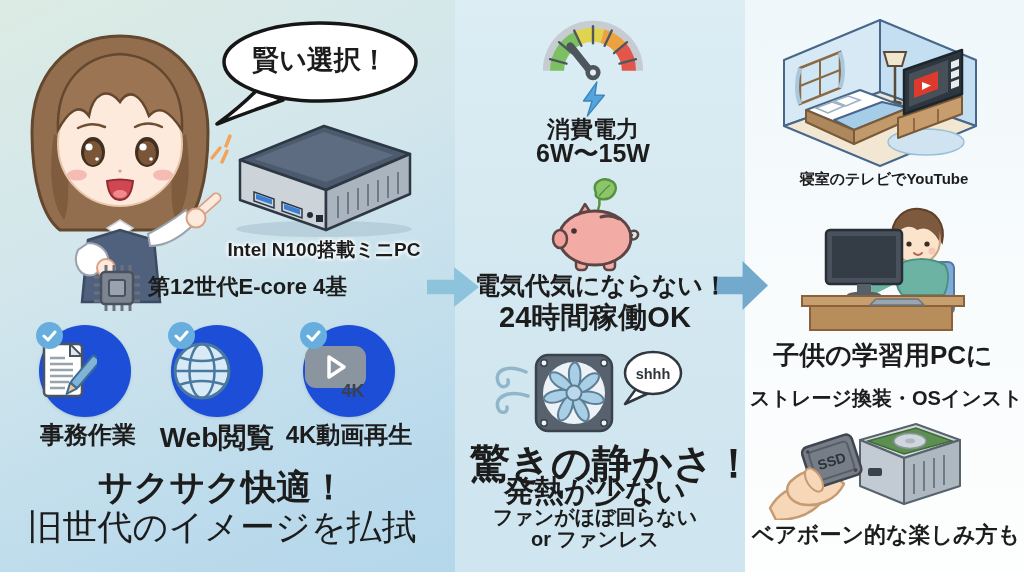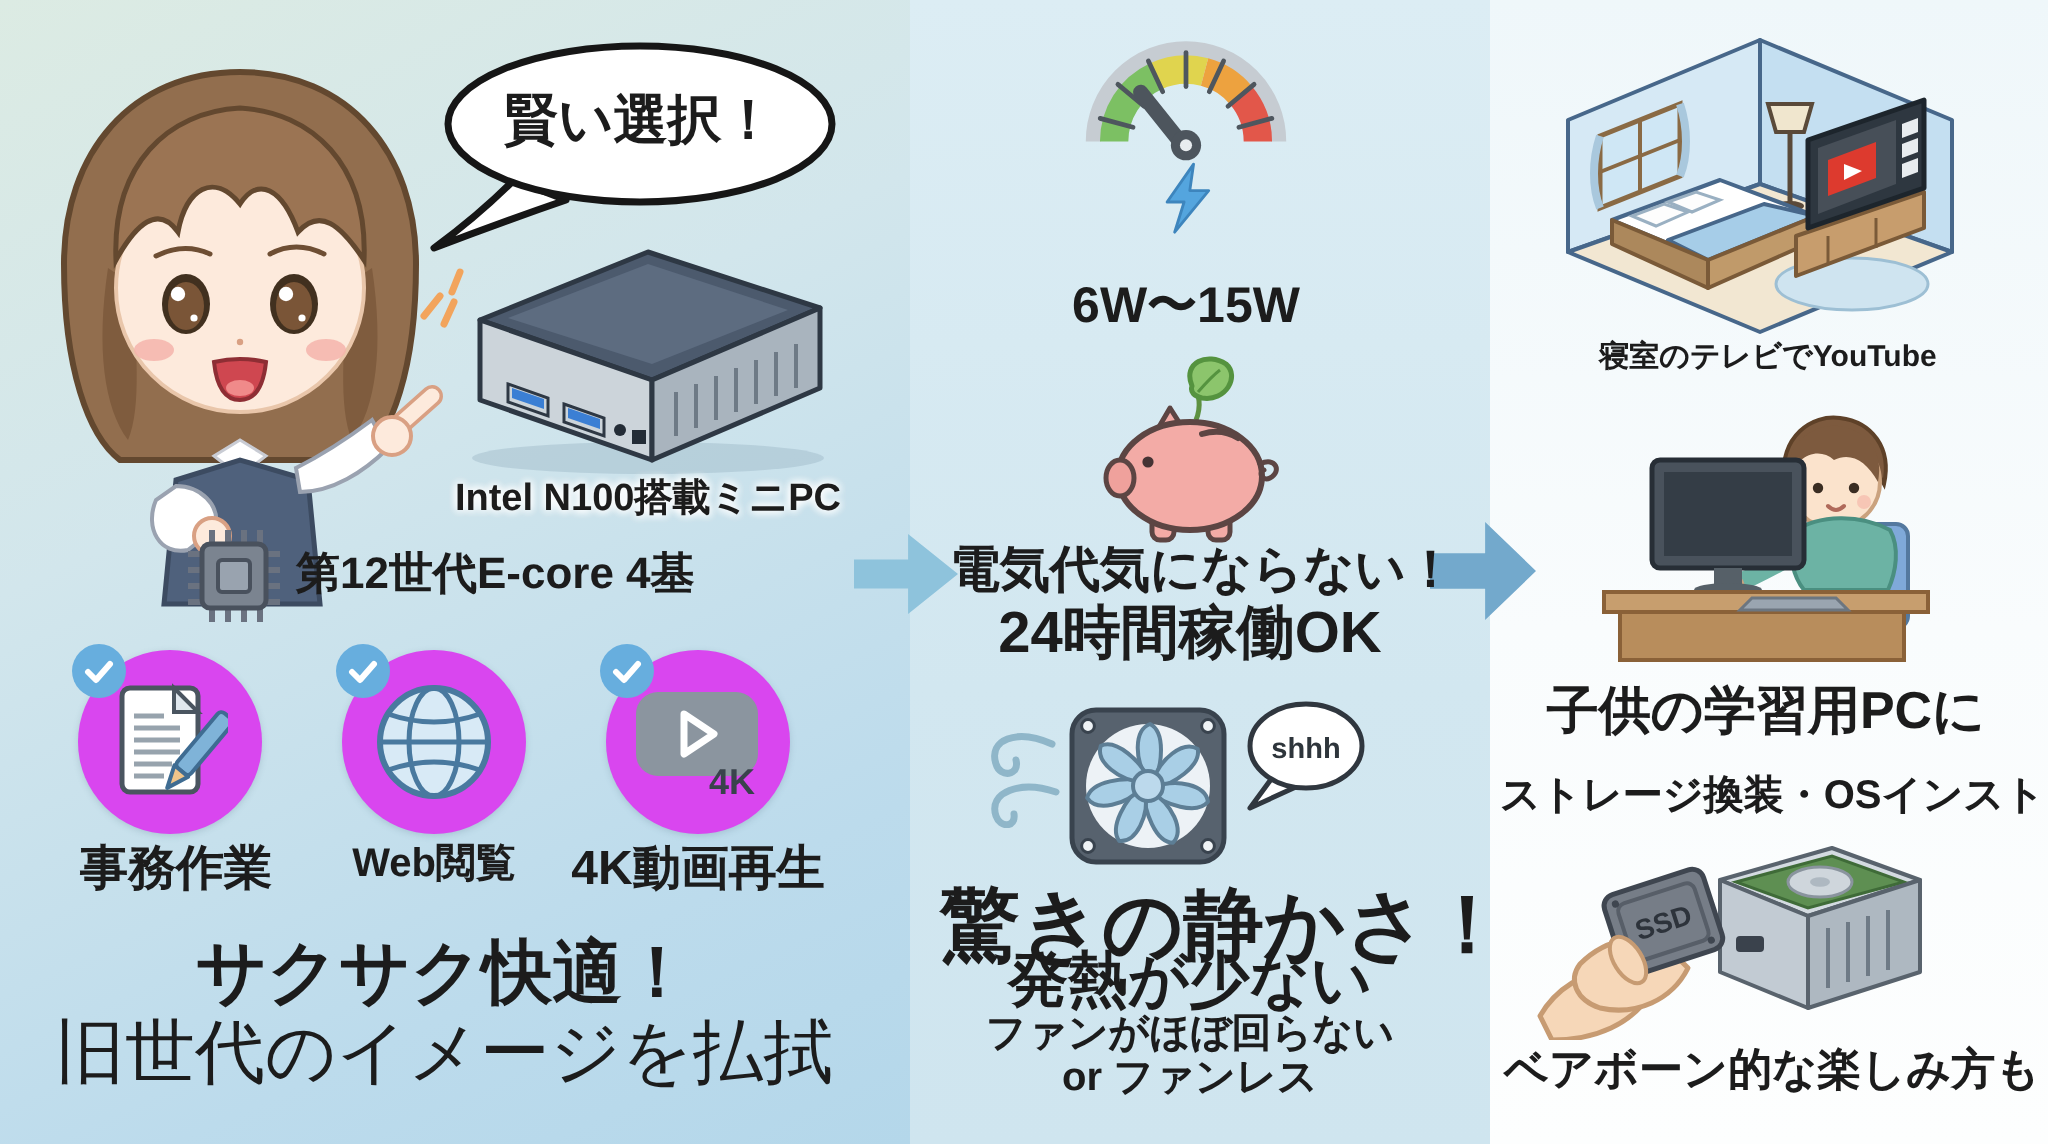--- a/index.html
+++ b/index.html
@@ -5,22 +5,22 @@
   html,body{margin:0;padding:0;background:#e8eef2;}
   .canvas{position:relative;width:1024px;height:572px;overflow:hidden;
           font-family:"Liberation Sans","DejaVu Sans",sans-serif;}
   .abs{position:absolute;}
   .txt{font-weight:800;color:#1c1c1c;text-align:center;line-height:1.18;white-space:nowrap;}
   .band{top:0;height:572px;}
   .bg-left{left:0;width:455px;background:linear-gradient(155deg,#dcebe3 0%,#d2e6ec 38%,#bcdbec 78%,#b4d7ea 100%);}
   .bg-mid{left:455px;width:290px;background:linear-gradient(180deg,#dcedf4 0%,#d2e7f0 60%,#cfe5ef 100%);}
   .bg-right{left:745px;width:279px;background:linear-gradient(180deg,#eff7fa 0%,#f9fcfd 55%,#fdfefe 100%);}
   .arrow{clip-path:polygon(0 32%,52% 32%,52% 0,100% 50%,52% 100%,52% 68%,0 68%);}
-  .feature-circle{width:92px;height:92px;border-radius:50%;background:#d946ef;
-                  box-shadow:0 1px 3px rgba(90,120,140,.25);display:flex;align-items:center;justify-content:center;}
+  .feature-circle{width:92px;height:92px;border-radius:50%;background:#1d4ed8;
+                  box-shadow:0 1px 3px rgba(90,120,140,.25);display:flex;align-items:center;justify-content:flex-start;}
   .badge{width:27px;height:27px;border-radius:50%;display:flex;align-items:center;justify-content:center;}
   .glow{text-shadow:0 0 5px #fff,0 0 5px #fff,0 0 4px #fff;}
 </style>
 </head>
 <body>
 
 <div class="canvas">
 
   <div class="abs band bg-left"></div>
   <div class="abs band bg-mid"></div>
@@ -166,21 +166,21 @@
         <polyline points="2,6 6,10 13,2" fill="none" stroke="#fff" stroke-width="3" stroke-linecap="round" stroke-linejoin="round"></polyline>
       </svg>
   </div>
   <div class="abs badge" style="left:300px;top:322px;background:#67aede;">
     <svg width="15" height="12" viewBox="0 0 15 12">
         <polyline points="2,6 6,10 13,2" fill="none" stroke="#fff" stroke-width="3" stroke-linecap="round" stroke-linejoin="round"></polyline>
       </svg>
   </div>
 
   <div class="abs txt" style="left:10px;top:421px;width:156px;font-size:24px;">事務作業</div>
-  <div class="abs txt" style="left:139px;top:421px;width:156px;font-size:20px;">Web閲覧</div>
+  <div class="abs txt" style="left:139px;top:421px;width:156px;font-size:28px;">Web閲覧</div>
   <div class="abs txt" style="left:271px;top:421px;width:156px;font-size:24px;">4K動画再生</div>
 
   <div class="abs txt" style="left:8px;top:466px;width:428px;font-size:35px;font-weight:900;">サクサク快適！</div>
   <div class="abs txt" style="left:8px;top:506px;width:428px;font-size:35px;font-weight:400;">旧世代のイメージを払拭</div>
 
   <svg class="abs" style="left:536px;top:14px;" width="114" height="104" viewBox="0 0 120 110">
     <path d="M11,60 A49,49 0 0 1 109,60" fill="none" stroke="#c6ccd2" stroke-width="8"></path>
     <path d="M22,60 A38,38 0 0 1 43.9,25.6" fill="none" stroke="#7cc063" stroke-width="15"></path>
     <path d="M43.9,25.6 A38,38 0 0 1 69.8,23.3" fill="none" stroke="#e0d44e" stroke-width="15"></path>
     <path d="M69.8,23.3 A38,38 0 0 1 89.1,35.6" fill="none" stroke="#eda23f" stroke-width="15"></path>
@@ -192,20 +192,21 @@
       <line x1="60" y1="31" x2="60" y2="13"></line>
       <line x1="72.3" y1="33.7" x2="79.9" y2="17.4"></line>
       <line x1="82.2" y1="41.4" x2="96.0" y2="29.8"></line>
       <line x1="88.0" y1="52.5" x2="105.4" y2="47.8"></line>
     </g>
     <path d="M60,64 L36,34" stroke="#4d555d" stroke-width="8" stroke-linecap="round"></path>
     <circle cx="60" cy="62" r="8" fill="#4d555d"></circle>
     <circle cx="60" cy="62" r="3.2" fill="#e8ecef"></circle>
     <path d="M64,72 L50,92 L59,92 L54,108 L72,86 L62,86 Z" fill="#54a5de" stroke="#3d85bd" stroke-width="1.5" stroke-linejoin="round"></path>
   </svg>
+  <div class="abs txt" style="left:518px;top:116px;width:150px;font-size:23px;">消費電力</div>
   <div class="abs txt" style="left:503px;top:139px;width:180px;font-size:25px;">6W〜15W</div>
 
   <svg class="abs" style="left:546px;top:178px;" width="96" height="100" viewBox="0 0 96 100">
     <path d="M52,32 Q56,22 50,13" stroke="#5d9141" stroke-width="2.5" fill="none"></path>
     <path d="M50,15 C45,3 58,-2 67,4 C74,10 67,23 55,21 C51,20 49,18 50,15 Z" fill="#8cc56c" stroke="#55933f" stroke-width="2.5" stroke-linejoin="round"></path>
     <path d="M53,18 Q60,10 64,7" stroke="#55933f" stroke-width="1.5" fill="none"></path>
     <rect x="30" y="76" width="11" height="16" rx="4" fill="#f3aba6" stroke="#5c4543" stroke-width="2.5"></rect>
     <rect x="58" y="76" width="11" height="16" rx="4" fill="#f3aba6" stroke="#5c4543" stroke-width="2.5"></rect>
     <path d="M32,38 L39,26 L46,37 Z" fill="#f3aba6" stroke="#5c4543" stroke-width="2.5" stroke-linejoin="round"></path>
     <ellipse cx="49" cy="60" rx="36" ry="27" fill="#f3aba6" stroke="#5c4543" stroke-width="3"></ellipse>

